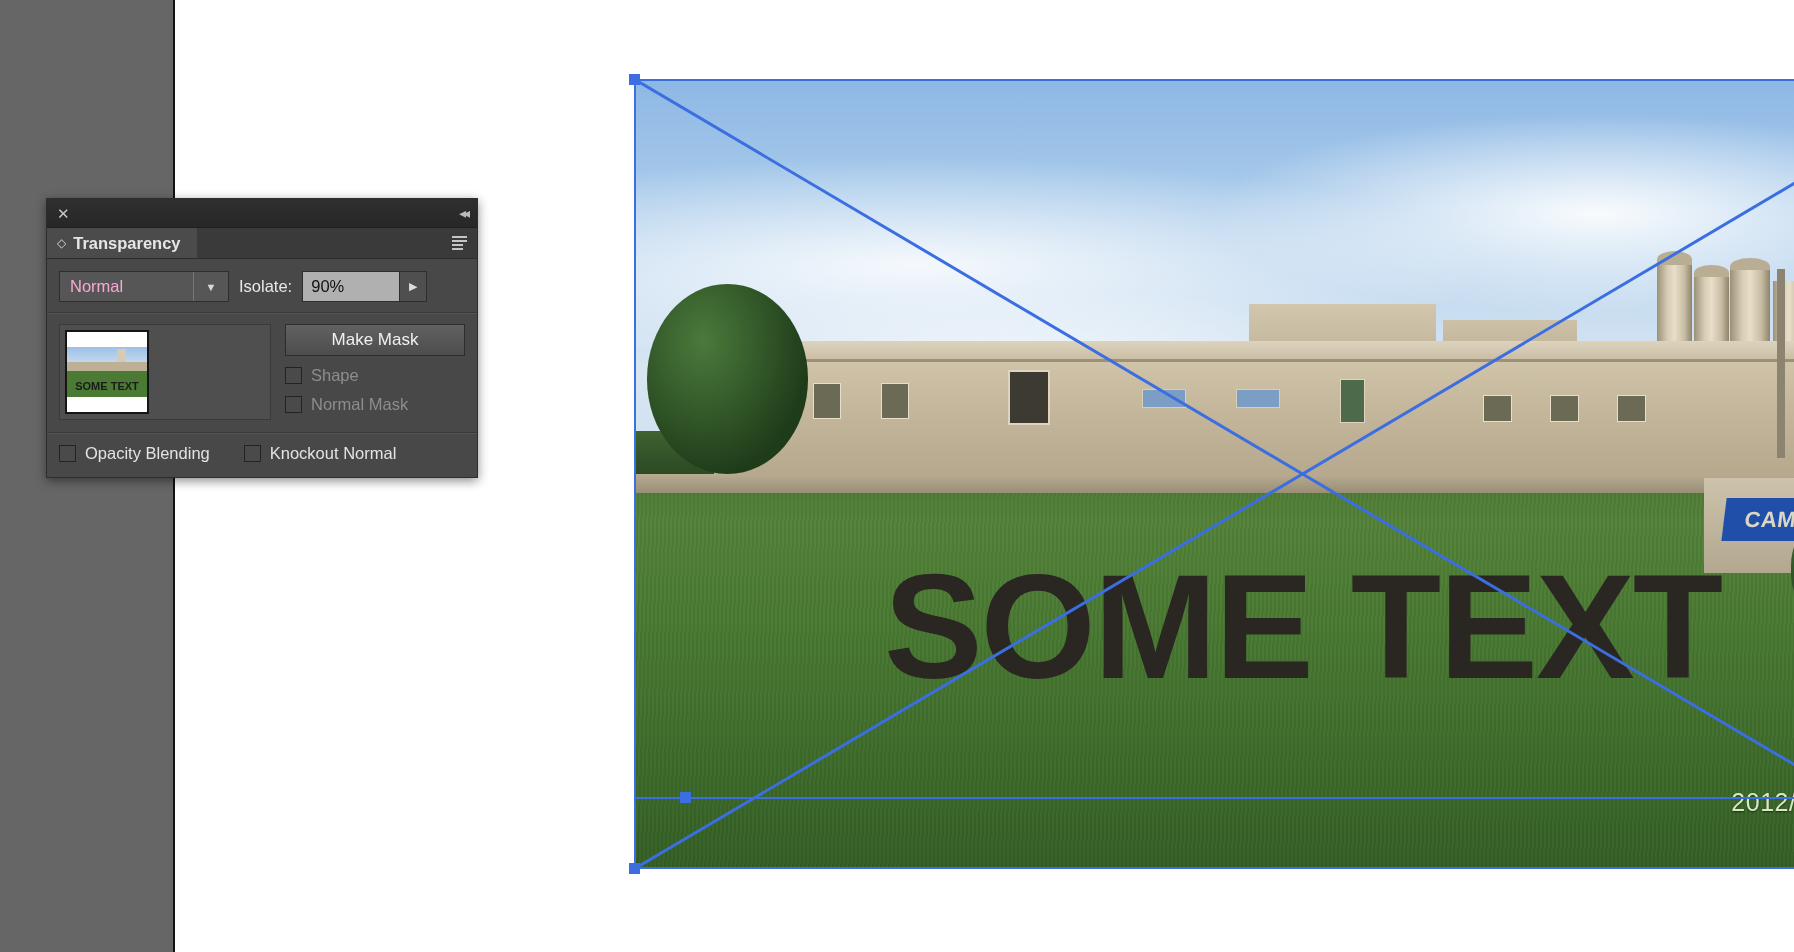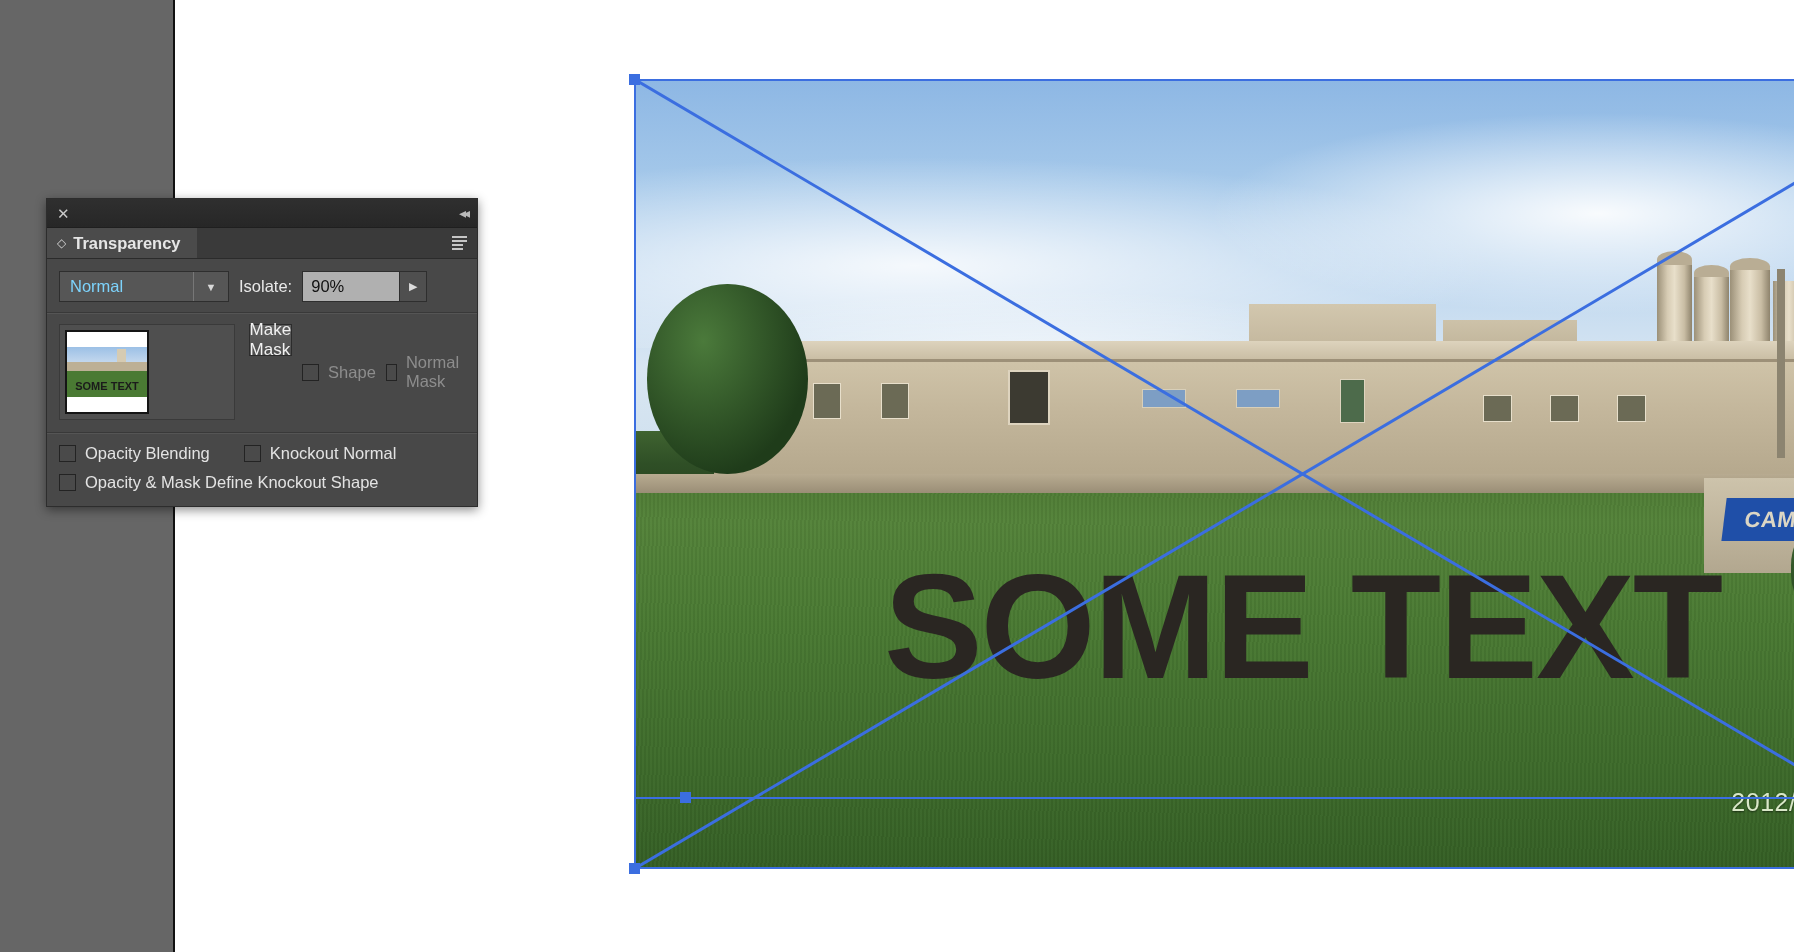--- a/index.html
+++ b/index.html
@@ -95,21 +95,21 @@
   #tab .dia{font-size:12px;color:#cfcfcf;}
   #tab-rest{flex:1;display:flex;align-items:center;justify-content:flex-end;padding-right:10px;}
   #panel-menu{display:flex;flex-direction:column;gap:2px;cursor:pointer;}
   #panel-menu i{display:block;width:15px;height:2px;background:#c6c6c6;}
   #panel-menu .sm{width:11px;}
 
   #row-blend{display:flex;align-items:center;padding:12px 12px 10px 12px;gap:10px;}
   #blend-select{width:170px;height:31px;display:flex;align-items:stretch;
        background:#565656;border:1px solid #2e2e2e;box-sizing:border-box;}
   #blend-value{flex:1;display:flex;align-items:center;padding-left:10px;
-       color:#7dd3fc;font-size:16.5px;}
+       color:#f9a8d4;font-size:16.5px;}
   #blend-arrow{width:34px;display:flex;align-items:center;justify-content:center;
        border-left:1px solid #777;color:#d8d8d8;font-size:11px;}
   #opacity-label{color:#e8e8e8;font-size:16.5px;}
   #opacity-box{display:flex;align-items:stretch;border:1px solid #2e2e2e;}
   #opacity-value{width:96px;height:29px;background:#b0b0b0;color:#111;font-size:16.5px;
        display:flex;align-items:center;padding-left:8px;box-sizing:border-box;}
   #opacity-stepper{width:26px;background:#4f4f4f;display:flex;align-items:center;
        justify-content:center;color:#dcdcdc;font-size:11px;border-left:1px solid #2e2e2e;}
 
   #divider1,#divider2{height:1px;background:#393939;border-bottom:1px solid #555;margin:0;}
@@ -119,21 +119,21 @@
        display:flex;align-items:center;padding-left:5px;box-sizing:border-box;}
   #thumb{width:84px;height:84px;background:#fff;border:2px solid #151515;
        position:relative;overflow:hidden;box-sizing:border-box;}
   .t-sky{position:absolute;left:0;top:19%;width:100%;height:22%;
        background:linear-gradient(180deg,#9cc0e6,#cadcef);}
   .t-band{position:absolute;left:0;top:38%;width:100%;height:11%;background:#bdb095;}
   .t-silo{position:absolute;left:62%;top:21%;width:12%;height:20%;background:#d6cbb2;}
   .t-grass{position:absolute;left:0;top:49%;width:100%;height:32%;background:#4a7a33;}
   .t-text{position:absolute;left:0;top:60%;width:100%;text-align:center;
        color:#1b1b1b;font-weight:bold;font-size:11px;font-family:"Liberation Sans",sans-serif;}
-  #mask-col{display:flex;flex-direction:row;gap:10px;flex:1;}
+  #mask-col{display:flex;flex-direction:column;gap:10px;flex:1;}
   #make-mask{height:30px;background:linear-gradient(180deg,#616161,#4d4d4d);
        border:1px solid #2c2c2c;color:#f0f0f0;font-size:17px;
        display:flex;align-items:center;justify-content:center;cursor:pointer;}
   .cbrow{display:flex;align-items:center;gap:9px;}
   .cbox{width:17px;height:17px;background:#4a4a4a;border:1px solid #232323;box-sizing:border-box;}
   .cbl-dim{color:#8d8d8d;font-size:16.5px;}
   .cbl{color:#e3e3e3;font-size:16.5px;}
 
   #row-bottom{padding:10px 12px 14px 12px;display:flex;flex-direction:column;gap:10px;}
   #bottom-1{display:flex;align-items:center;gap:34px;}
@@ -282,20 +282,16 @@
       <div id="bottom-1">
         <div class="cbrow">
           <span class="cbox"></span>
           <span class="cbl">Opacity Blending</span>
         </div>
         <div class="cbrow">
           <span class="cbox"></span>
           <span class="cbl">Knockout Normal</span>
         </div>
       </div>
-      <div class="cbrow">
-        <span class="cbox"></span>
-        <span class="cbl">Opacity &amp; Mask Define Knockout Shape</span>
-      </div>
     </div>
 
   </div>
 </div>
 
 </body></html>

